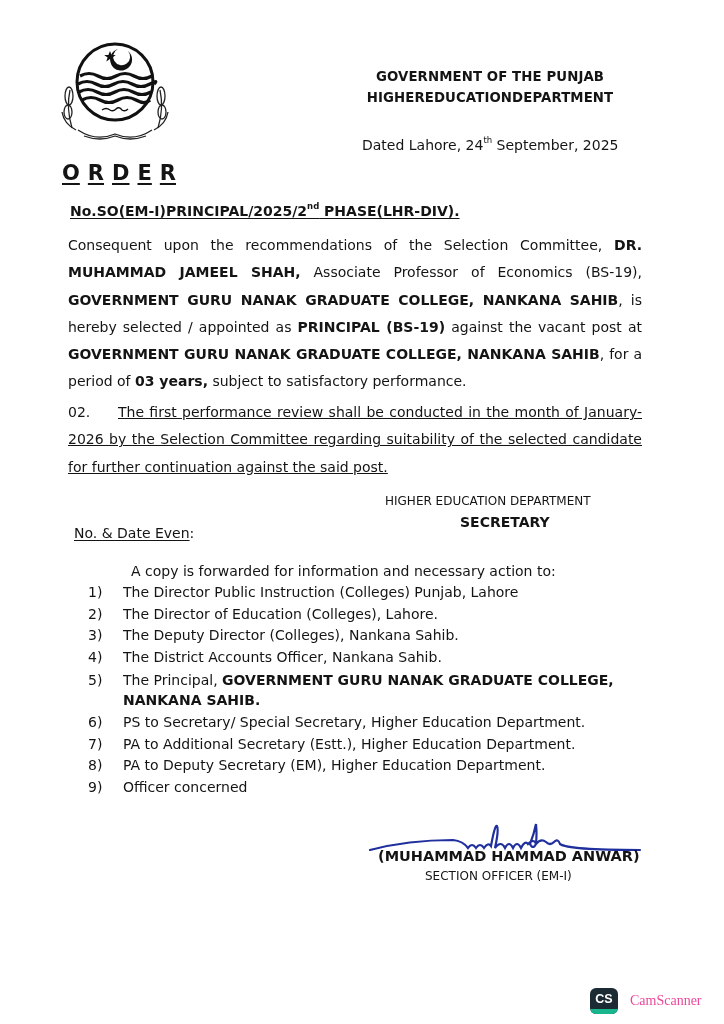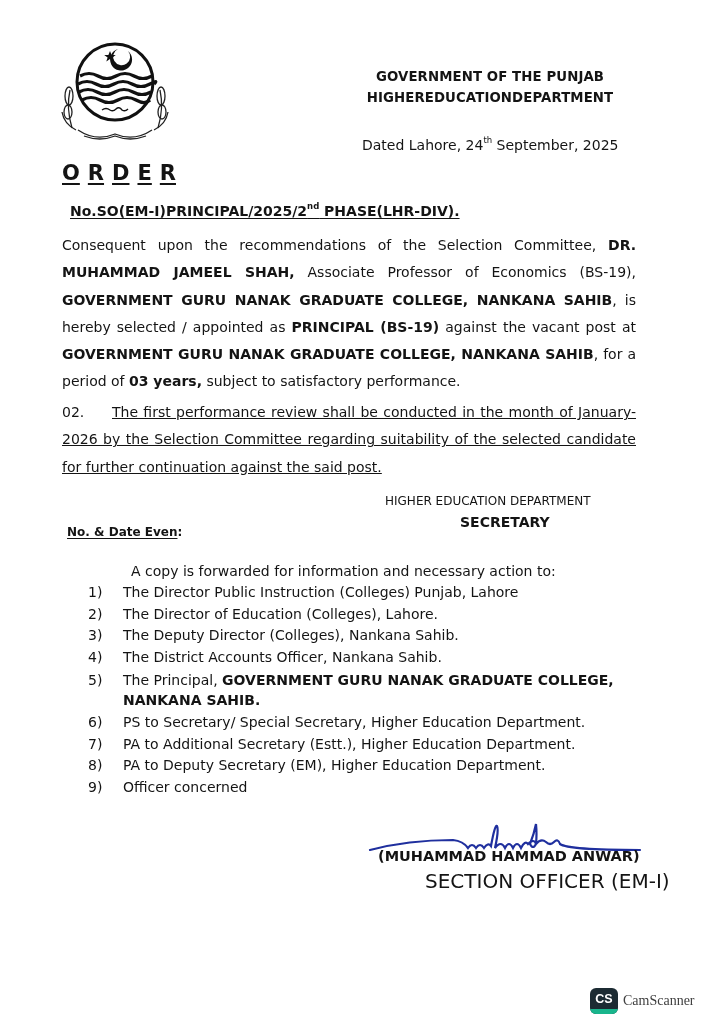--- a/index.html
+++ b/index.html
@@ -9,43 +9,43 @@
     }
     .abs { position:absolute; }
     .logo { left:50px; top:30px; width:130px; height:115px; }
     .hdr { left:345px; top:66px; width:290px; text-align:center; }
     .hdr-line { font-weight:bold; font-size:13.3px; line-height:21px; letter-spacing:0.1px; white-space:nowrap; }
     .date { left:362px; top:117px; font-size:14px; white-space:nowrap;margin-top:20px; }
     sup { font-size:8.5px; vertical-align:top; position:relative; top:-2px; }
     .order-title { left:62px; top:161px; font-size:21px; font-weight:bold; letter-spacing:0px; }
     .order-title span { text-decoration:underline; text-underline-offset:3px; margin-right:8px; }
     .order-no { left:62px; top:203px; font-size:14px; font-weight:bold; text-decoration:underline; white-space:nowrap; text-underline-offset:2px;margin-left:8px; }
-    .para { left:62px; width:574px; font-size:14px; line-height:27.3px; text-align:justify; }
+    .para { left:68px; width:574px; font-size:14px; line-height:27.3px; text-align:justify; }
     .para b { font-weight:bold; }
     .p1 { top:232px; }
     .p2 { top:399px;text-decoration:underline; }
     .p2 .num { display:inline-block; width:50px; }
     .sec-title { left:460px; top:486px; font-size:14px; font-weight:bold;margin-top:28px; }
     .sec-dept { left:385px; top:494px; font-size:12px; white-space:nowrap; }
-    .nodate { left:67px; top:525px; font-size:12px; font-weight:bold; }
+    .nodate { left:74px; top:525px; font-size:14px; font-weight:normal; }
     .nodate u { text-underline-offset:2px; }
     .copy-intro { left:131px; top:563px; font-size:14px; white-space:nowrap; }
     .cc-list { left:88px; top:582px; width:570px; font-size:14px; }
     .cc-item { display:flex; line-height:21.5px; }
     .cc-item .n { width:35px; flex:0 0 35px; }
     .cc-item .t { flex:1; }
     .cc-item.tall { line-height:20px; margin-top:2px; margin-bottom:2px; }
     .sign { left:368px; top:822px; width:275px; height:35px; }
     .signer-name { left:378px; top:848px; font-size:14.5px; font-weight:bold; white-space:nowrap; }
-    .signer-title { left:425px; top:869px; font-size:20px; white-space:nowrap; }
-    .cs { left:590px; top:988px; display:flex; align-items:center; gap:5px; }
+    .signer-title { left:425px; top:869px; font-size:12px; white-space:nowrap; }
+    .cs { left:590px; top:988px; display:flex; align-items:center; gap:12px; }
     .cs-badge { width:28px; height:26px; background:#1c2b33; border-radius:6px; color:#fff; font-size:12.5px; font-weight:bold; display:flex; align-items:center; justify-content:center; position:relative; overflow:hidden; font-family:"Liberation Sans", sans-serif; }
     .cs-badge::after { content:""; position:absolute; left:0; right:0; bottom:0; height:5px; background:#19b58c; }
     .cs-badge span { position:relative; top:-2px; }
-    .cs-text { font-family:"Liberation Serif", serif; font-size:14px; color:#404040; }
+    .cs-text { font-family:"Liberation Serif", serif; font-size:14px; color:#ec4899; }
   </style>
 </head>
 <body>
 
 <div class="abs logo">
   <svg width="130" height="115" viewBox="0 0 130 115">
     <circle cx="65" cy="52" r="38" fill="none" stroke="#111" stroke-width="3"></circle>
 
     <path d="M78 21 a11 11 0 1 1 -10 -2 a8.5 8.5 0 1 0 10 2 z" fill="#111"></path>
 

